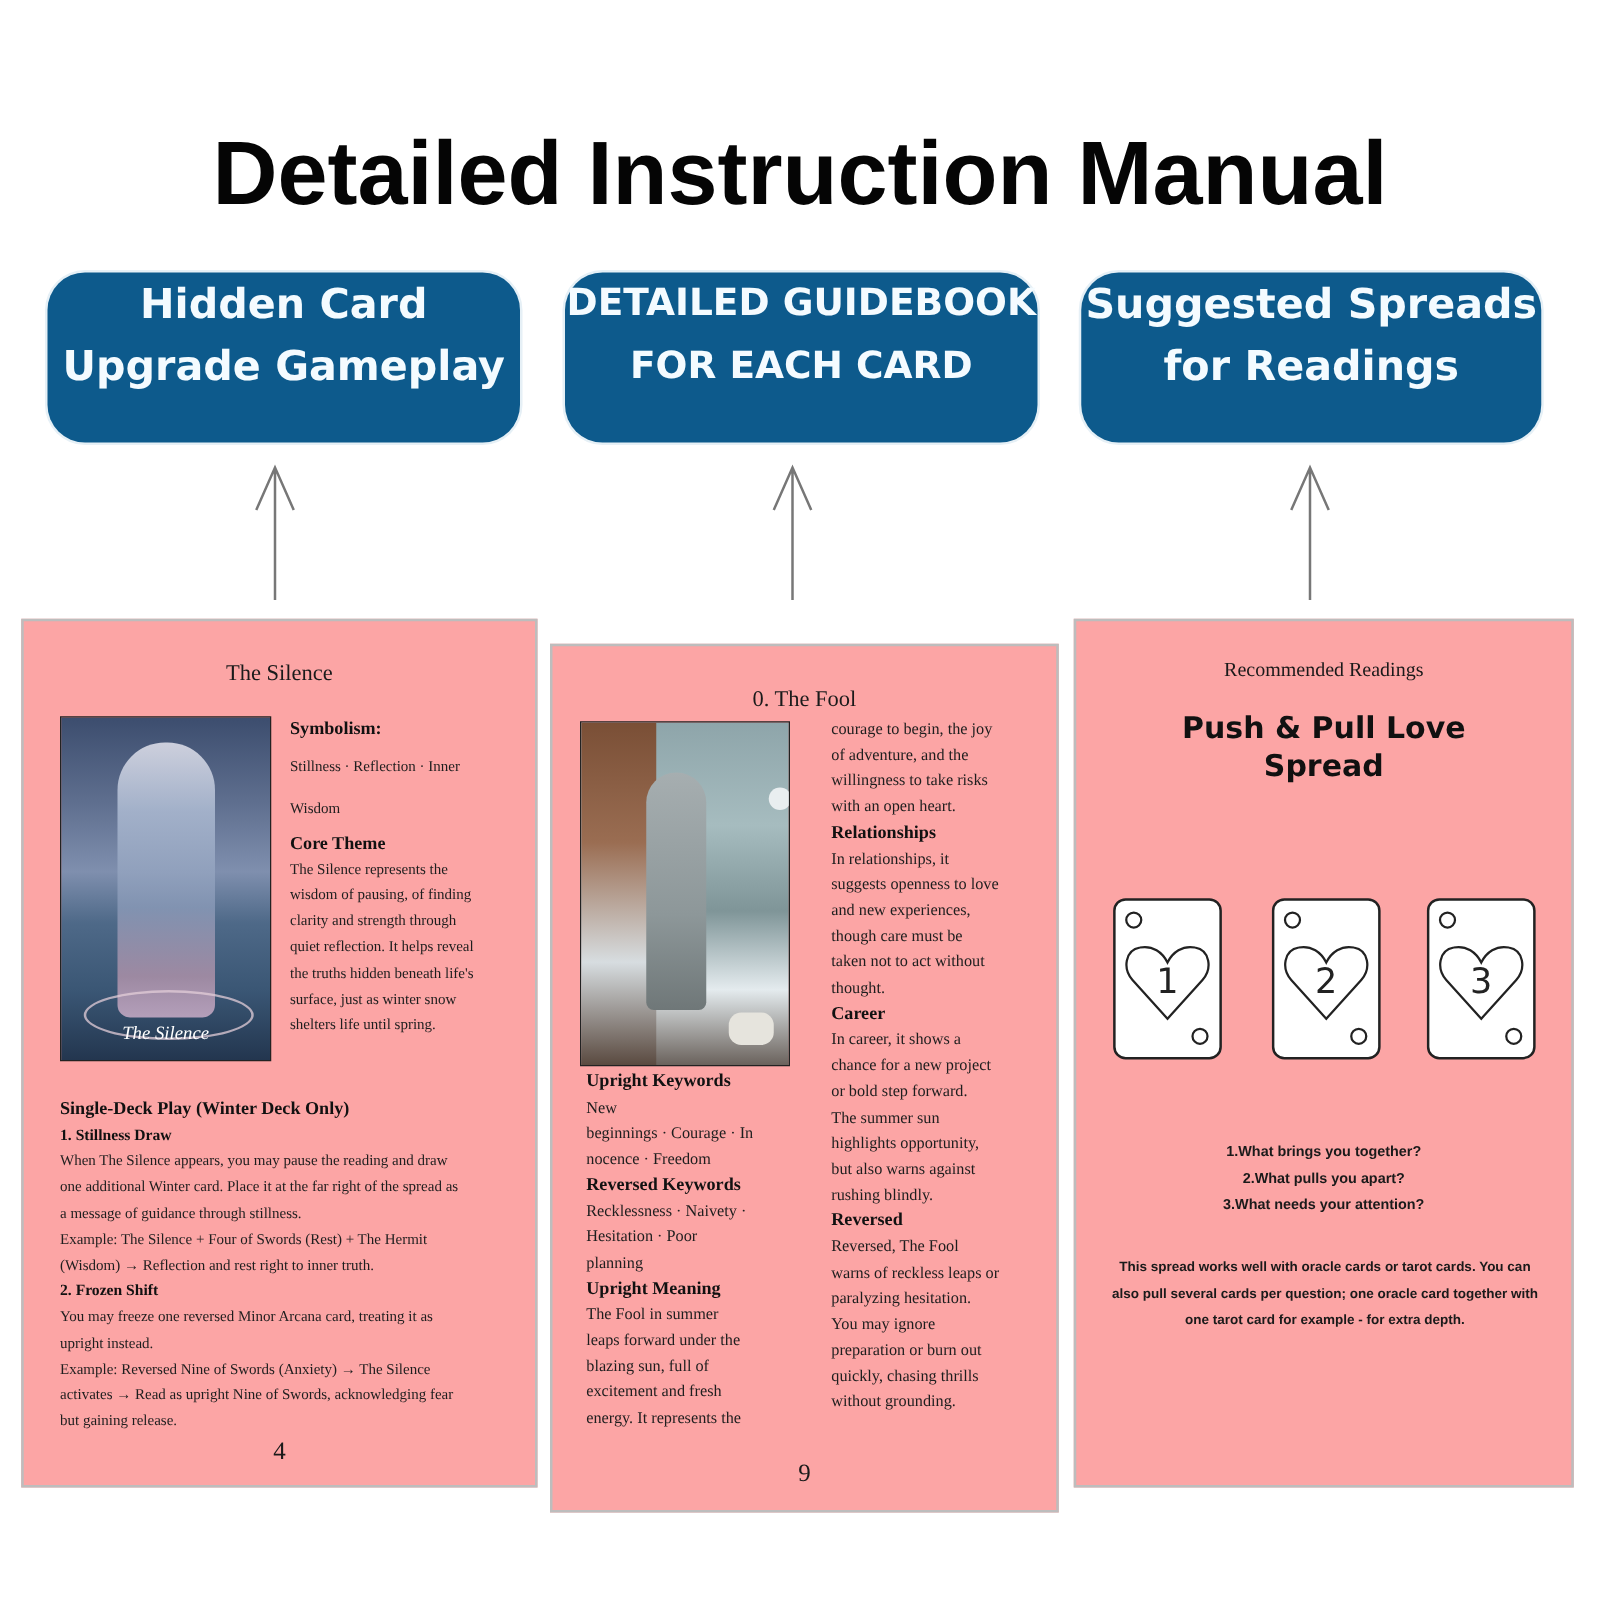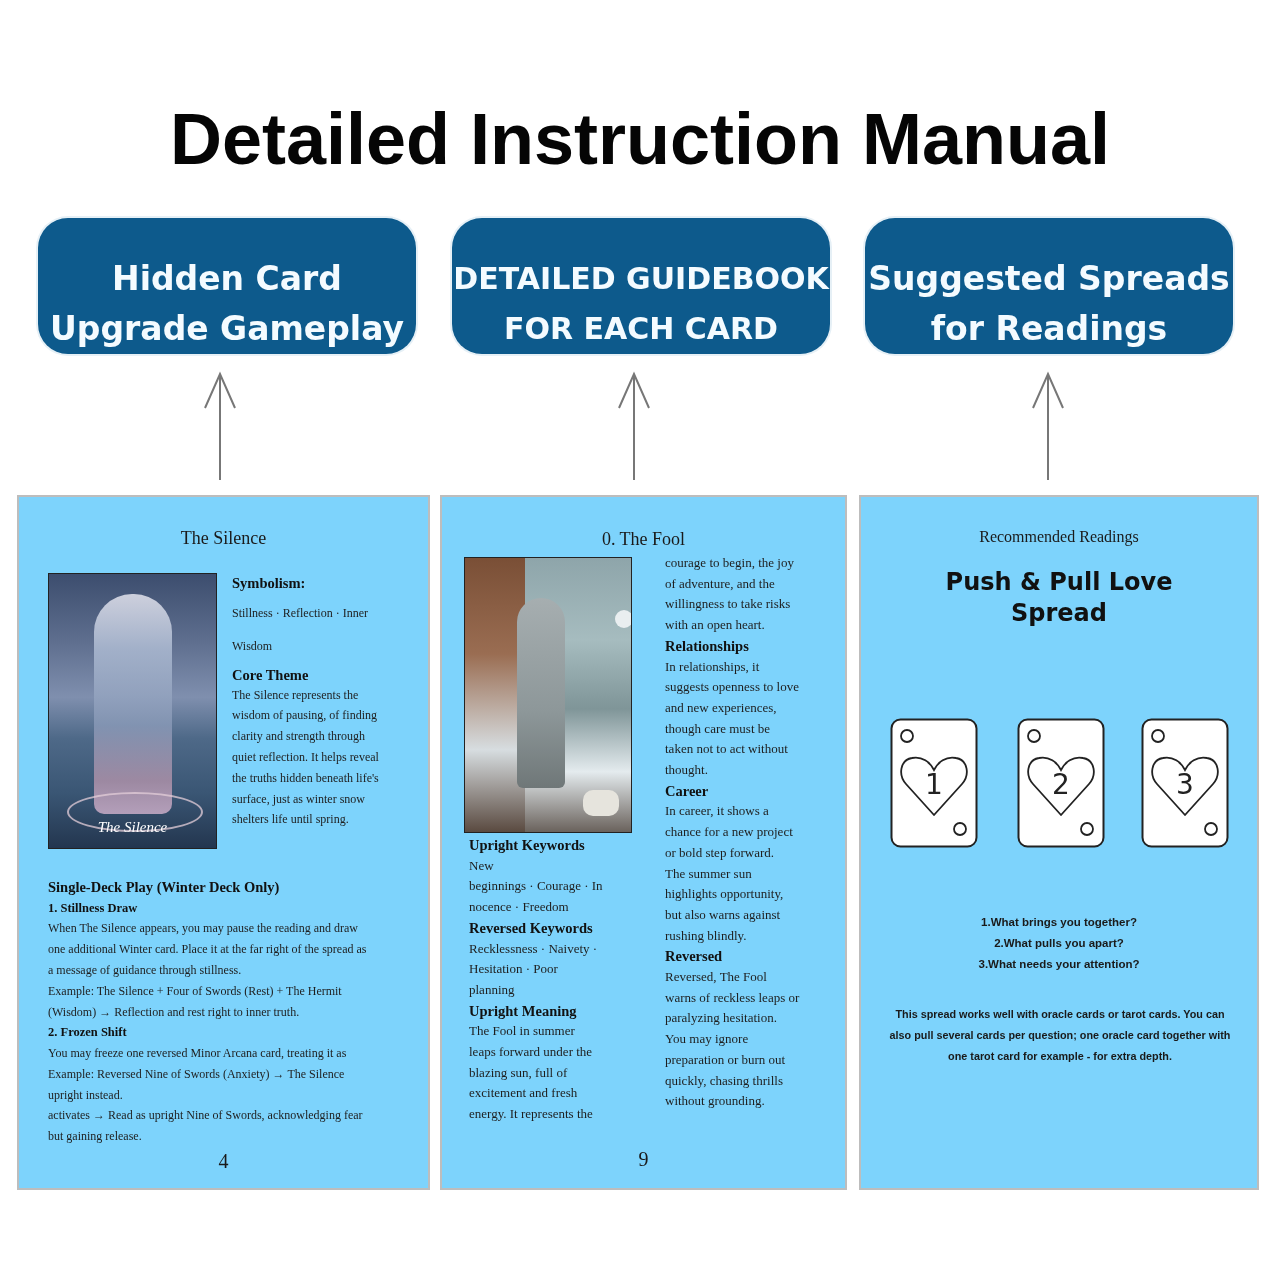--- a/index.html
+++ b/index.html
@@ -7,35 +7,35 @@
     width: 1280px; height: 1280px; background: #ffffff; position: relative; overflow: hidden;
     font-family: "Liberation Serif", serif; color: #1a1a1a;
   }
   .main-title {
     position: absolute; left: 0; top: 58px; width: 1280px; text-align: center;
     font-family: "Liberation Sans", sans-serif; font-weight: bold; font-size: 72px;
     letter-spacing: 0px; color: #050505; margin-top: 40px;
   }
   .pill {
     position: absolute; top: 218px; height: 136px; background: #0d5a8c; border-radius: 30px;
-    display: flex; align-items: flex-end; justify-content: center; text-align: center;
+    display: flex; align-items: flex-start; justify-content: center; text-align: center;
     font-family: "DejaVu Sans", sans-serif; font-weight: bold; color: #f4fbff;
     box-shadow: 0 0 0 2px #e6f0f6;
   }
   .pill span { display: block; line-height: 50px; }
   .pill-1 { left: 38px; width: 378px; font-size: 33px; }
   .pill-2 { left: 452px; width: 378px; font-size: 30px; }
   .pill-3 { left: 865px; width: 368px; font-size: 33px; }
   .arrow { position: absolute; top: 370px; width: 40px; height: 112px; }
   .page {
-    position: absolute; top: 495px; height: 695px; background: #7dd3fc;
+    position: absolute; top: 495px; height: 695px; background: #fca5a5;
     border: 2px solid #bdbdbd; box-sizing: border-box;
   }
   .page-1 { left: 17px; width: 413px; }
-  .page-2 { left: 440px; width: 407px; }
+  .page-2 { left: 440px; width: 407px; margin-top: 20px; }
   .page-3 { left: 859px; width: 400px; }
   .page-title { position: absolute; left: 0; width: 100%; text-align: center; font-size: 18px; }
   .page-num { position: absolute; left: 0; width: 100%; text-align: center; font-size: 20px; }
   .card-img { position: absolute; border: 1px solid #222; }
   .card-silence {
     left: 29px; top: 76px; width: 167px; height: 274px;
     background: linear-gradient(180deg, #3c4d6e 0%, #5f6f8f 25%, #7f8fae 45%, #4e6988 60%, #3a5674 80%, #23364f 100%);
     overflow: hidden;
   }
   .card-silence .figure {
@@ -147,22 +147,22 @@
   <div class="txt" style="left:29px; top:380px; width:370px;">
     <p class="h">Single-Deck Play (Winter Deck Only)</p>
     <p class="h" style="font-size:12.5px;">1. Stillness Draw</p>
     <p class="small">When The Silence appears, you may pause the reading and draw</p>
     <p class="small">one additional Winter card. Place it at the far right of the spread as</p>
     <p class="small">a message of guidance through stillness.</p>
     <p class="small">Example: The Silence + Four of Swords (Rest) + The Hermit</p>
     <p class="small">(Wisdom) → Reflection and rest right to inner truth.</p>
     <p class="h" style="font-size:12.5px;">2. Frozen Shift</p>
     <p class="small">You may freeze one reversed Minor Arcana card, treating it as</p>
+    <p class="small">upright instead.</p>
     <p class="small">Example: Reversed Nine of Swords (Anxiety) → The Silence</p>
-    <p class="small">upright instead.</p>
     <p class="small">activates → Read as upright Nine of Swords, acknowledging fear</p>
     <p class="small">but gaining release.</p>
   </div>
   <div class="page-num" style="top:653px;">4</div>
 </div>
 
 <div class="page page-2">
   <div class="page-title" style="top:32px;">0. The Fool</div>
   <div class="card-img card-fool">
     <div class="cliff"></div>

